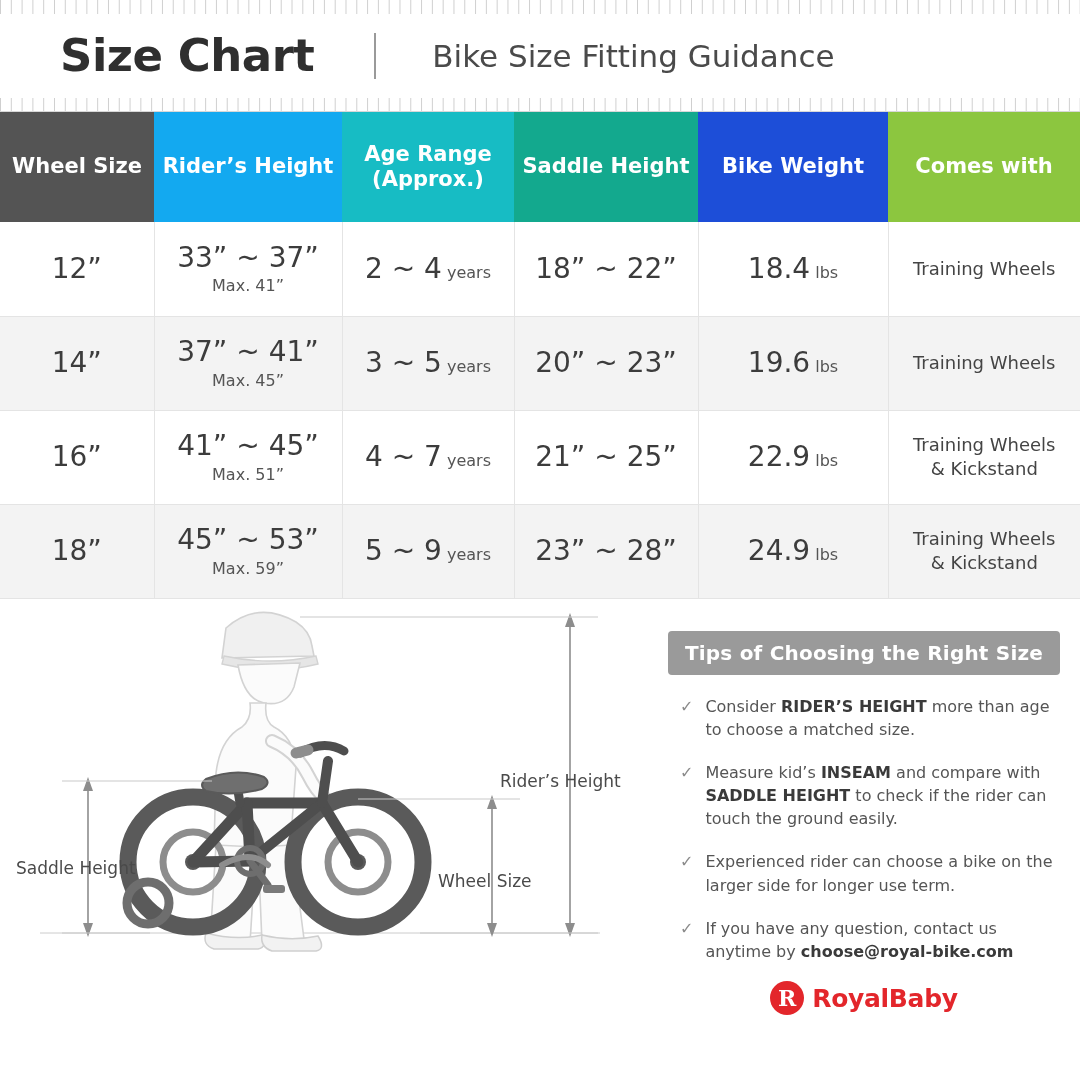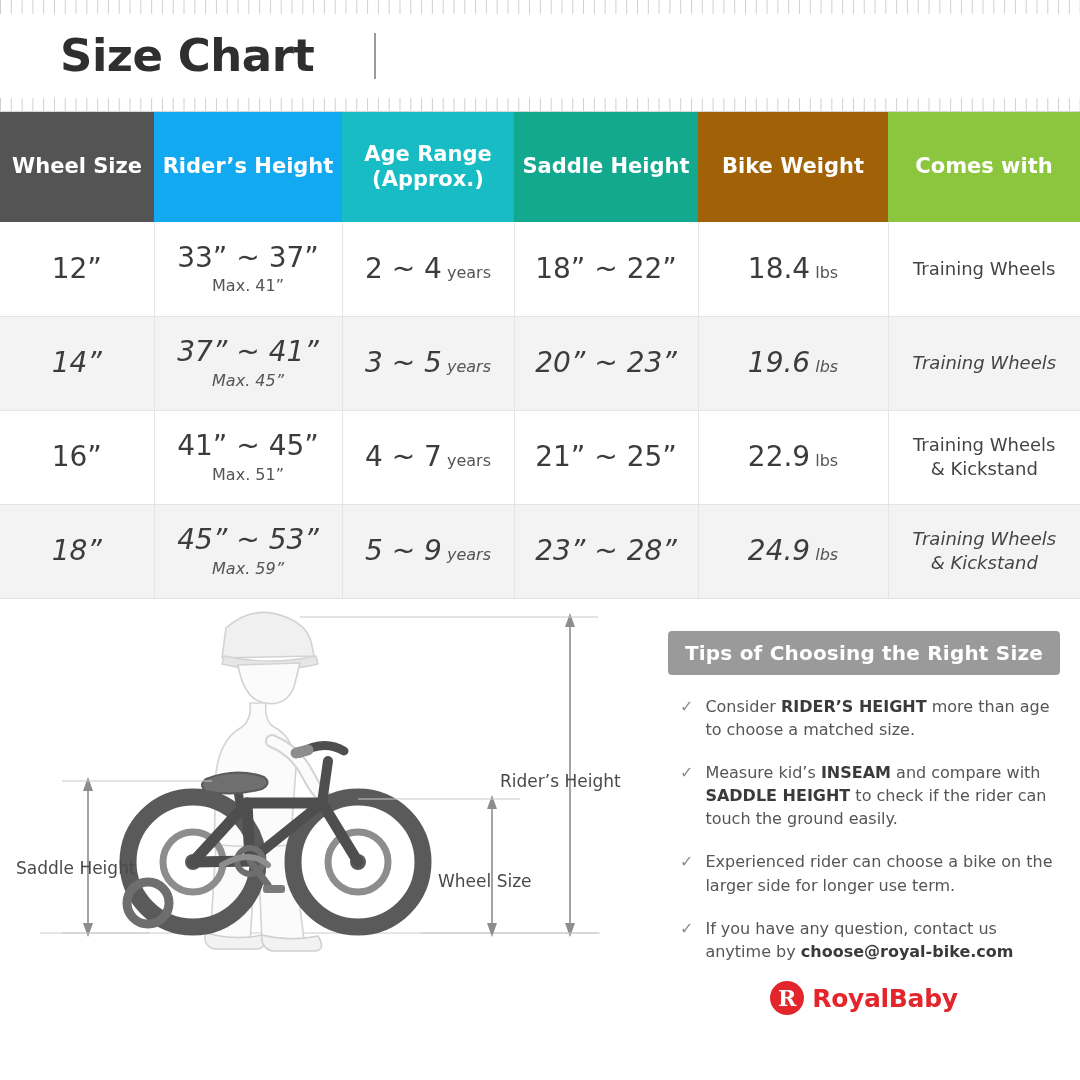--- a/index.html
+++ b/index.html
@@ -81,21 +81,21 @@
     line-height: 1.2;
   }
   .table td {
     height: 94px;
     text-align: center;
     vertical-align: middle;
     padding: 4px 6px;
     border-right: 1px solid #e4e4e4;
     border-bottom: 1px solid #e4e4e4;
   }
-  .table tr.alt td { background: #f3f3f3; font-style: italic; }
+  .table tr.alt td { background: #f3f3f3; }
   .table td:last-child { border-right: none; }
 
   .cell-big { font-size: 28px; color: #3c3c3c; line-height: 1.15; }
   .cell-sub { font-size: 16px; color: #555; margin-top: 2px; }
   .unit { font-size: 16px; color: #555; }
   .cell-text { font-size: 18px; color: #444; line-height: 1.35; }
 
   
   col.c0 { width: 154px; }
   col.c1 { width: 188px; }
@@ -183,20 +183,21 @@
 </style>
 </head>
 <body>
 
 <div class="header">
   <div class="ruler-ticks"></div>
   <div class="ruler-ticks bottom"></div>
   <div class="header-inner">
     <div class="title-main">Size Chart</div>
     <div class="title-divider"></div>
+    <div class="title-sub">Bike Size Fitting Guidance</div>
   </div>
 </div>
 
 <table class="table">
   <colgroup>
     <col class="c0">
       <col class="c1">
       <col class="c2">
       <col class="c3">
       <col class="c4">
@@ -204,21 +205,21 @@
   </colgroup>
   <thead>
     <tr>
       <th style="background:#545454">Wheel Size</th>
       <th style="background:#13a9f0">Rider’s Height</th>
       <th style="background:#17bcc4">
         <div>Age Range</div>
         <div>(Approx.)</div>
       </th>
       <th style="background:#13a98e">Saddle Height</th>
-      <th style="background:#a16207">Bike Weight</th>
+      <th style="background:#1d4ed8">Bike Weight</th>
       <th style="background:#8cc63f">Comes with</th>
     </tr>
   </thead>
   <tbody>
 
     <tr>
       <td>
         <div class="cell-big">12”</div>
       </td>
       <td>

